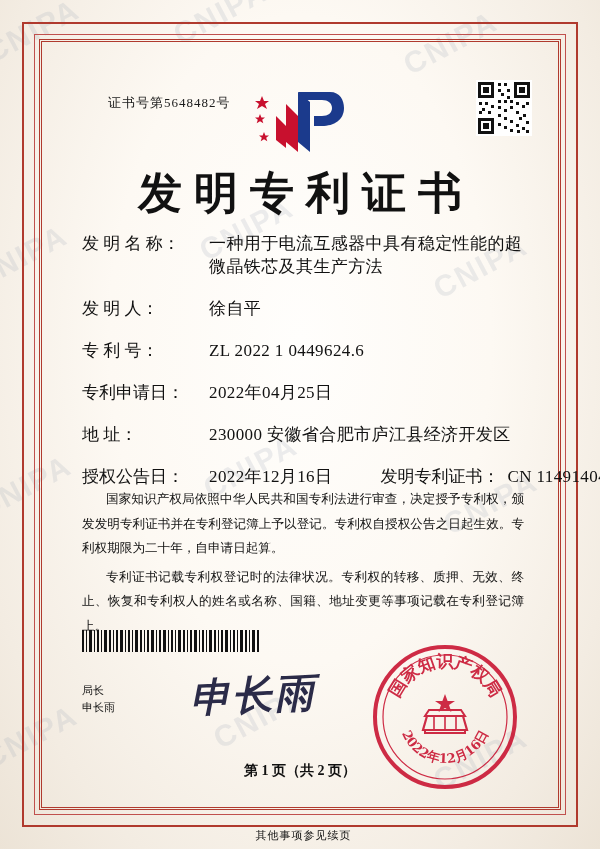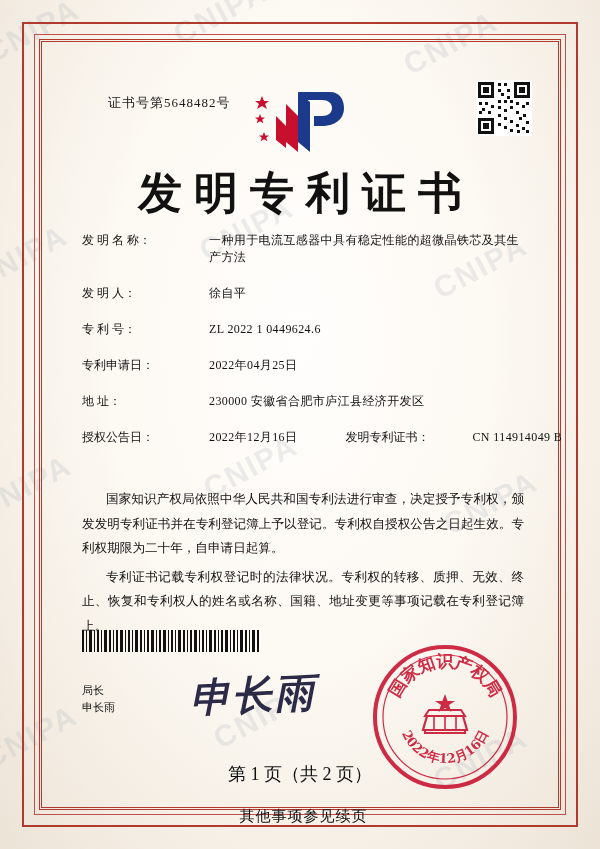--- a/index.html
+++ b/index.html
@@ -90,21 +90,21 @@
     font-size:44px;
     letter-spacing:12px;
     color:#111;
     font-family:"DejaVu Serif",serif;
     font-weight:bold;
     text-indent:12px;
   }
 
   .fields{
     position:absolute;left:30px;right:24px;top:180px;
-    font-size:12px;color:#111;
+    font-size:17px;color:#111;
   }
   .frow{
     display:flex;align-items:baseline;
     margin-bottom:19px;
   }
   .flabel{
     width:86px;flex:none;
     letter-spacing:0px;
     white-space:nowrap;
   }
@@ -143,25 +143,25 @@
     opacity:.92;
   }
 
   .seal{
     position:absolute;right:28px;top:590px;
     width:150px;height:150px;
   }
 
   .pageno{
     position:absolute;left:0;right:0;top:710px;
-    text-align:center;font-size:18px;color:#111;
+    text-align:center;font-size:14px;color:#111;font-weight:bold;
   }
   .footnote{
-    position:absolute;left:0;right:0;bottom:23px;
-    text-align:center;font-size:15px;color:#111;letter-spacing:1px;padding-left:7px;
+    position:absolute;left:0;right:0;bottom:6px;
+    text-align:center;font-size:11px;color:#111;letter-spacing:1px;padding-left:7px;
   }
 </style>
 </head>
 <body>
 
 <div class="page">
 
   <div class="wm a">CNIPA</div>
   <div class="wm b">CNIPA</div>
   <div class="wm c">CNIPA</div>

